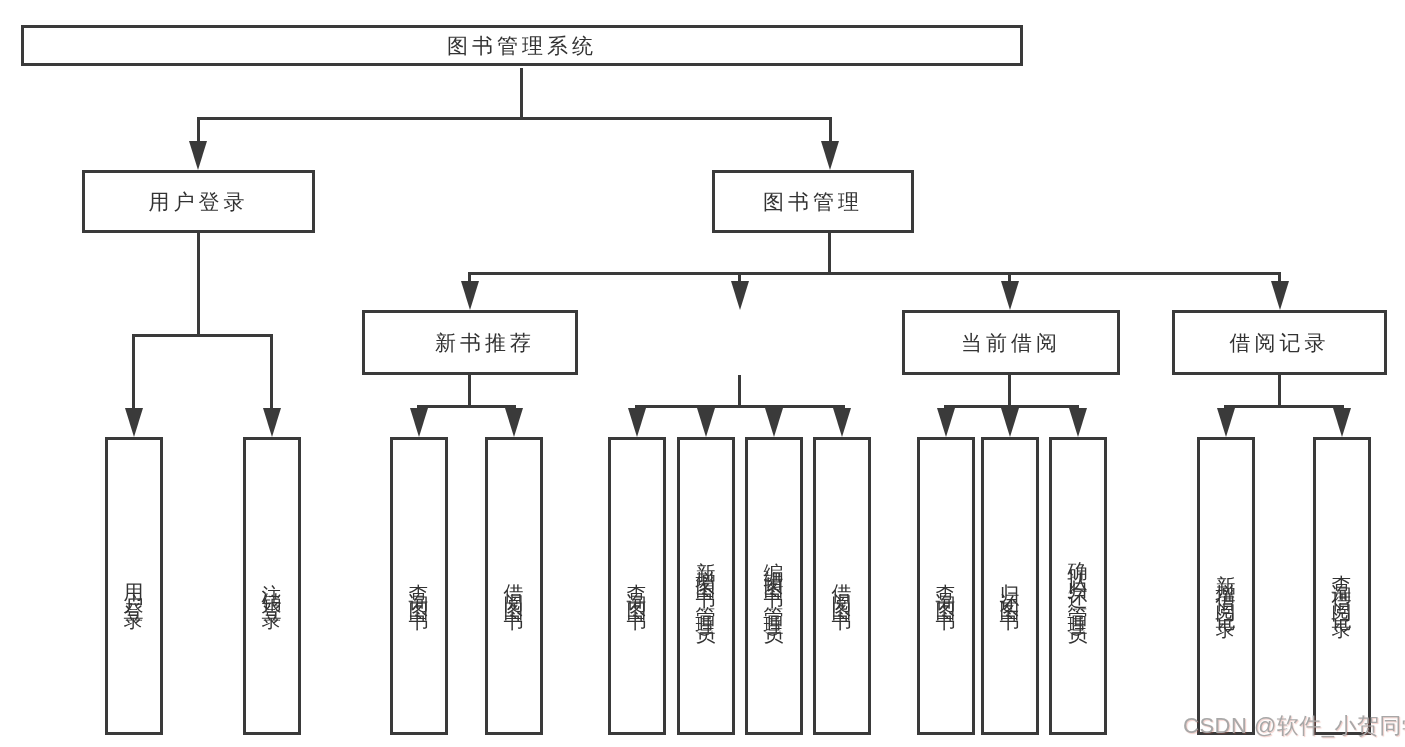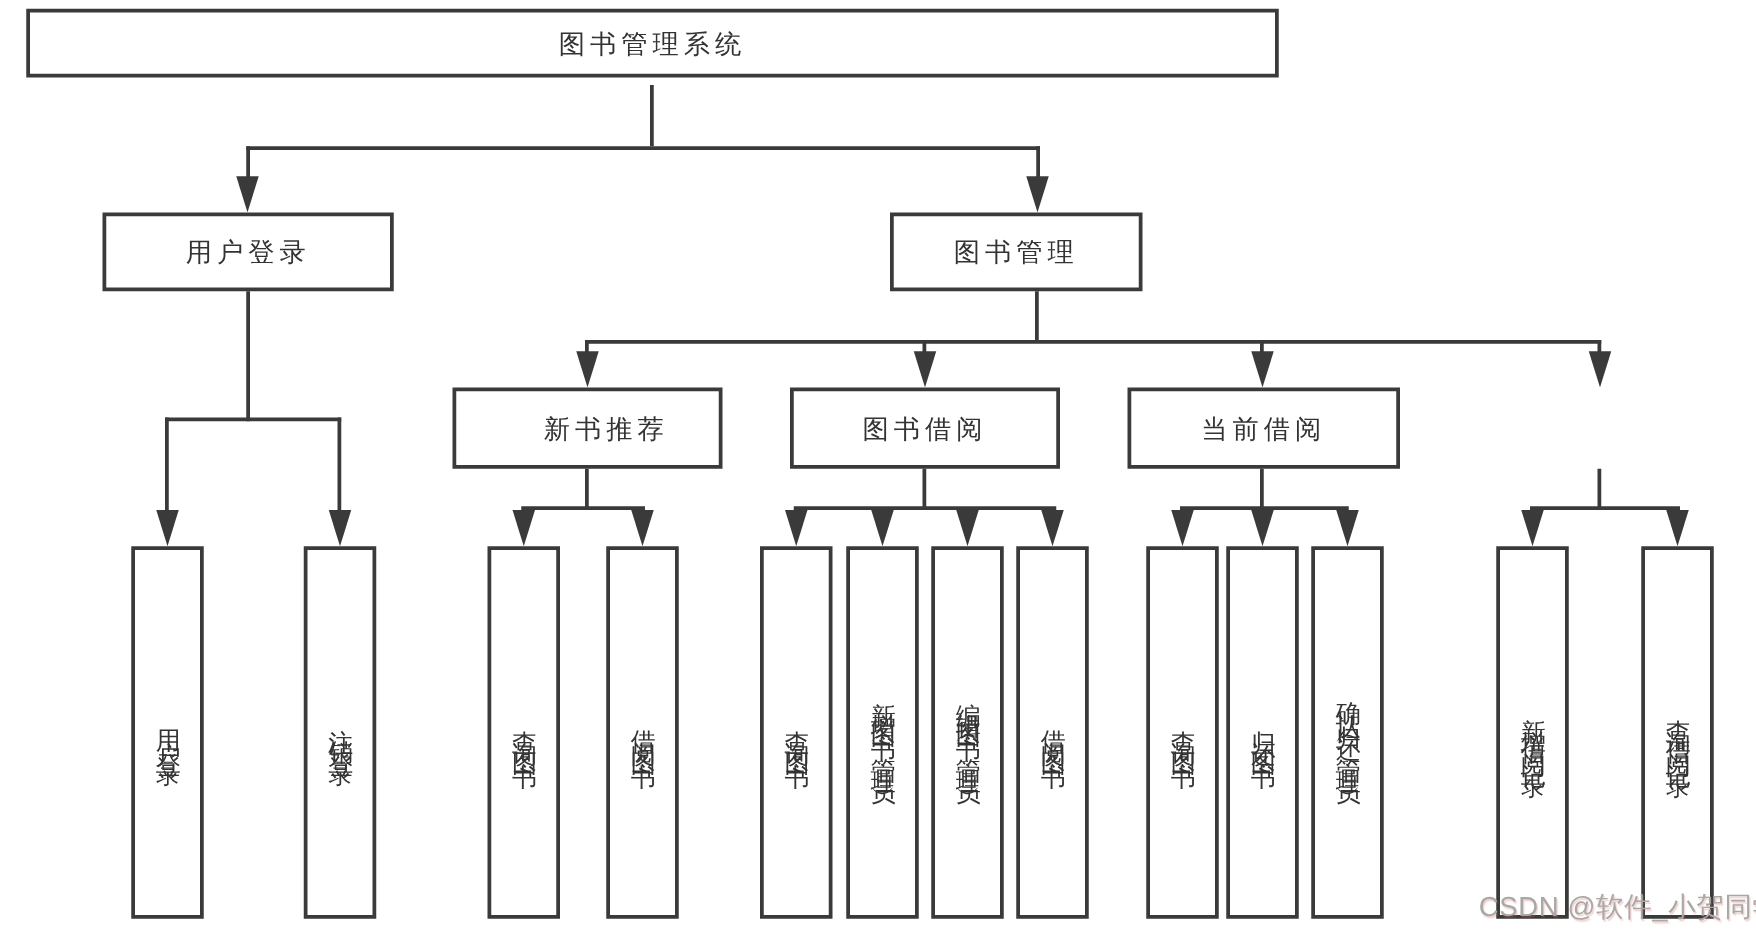--- a/index.html
+++ b/index.html
@@ -55,21 +55,21 @@
     white-space:nowrap;
     z-index:5;
     text-shadow:1px 1px 1px rgba(216,96,78,0.30);
   }
 </style>
 </head>
 <body>
 
 <div class="stage">
 
-  <div class="node h" style="left:21px;top:7px;width:1002px;height:55px;">图书管理系统</div>
+  <div class="node h" style="left:21px;top:25px;width:1002px;height:41px;">图书管理系统</div>
 
   <div class="vline" style="left:520px;top:68px;height:49px;"></div>
   <div class="hline" style="left:197px;top:117px;width:635px;"></div>
   <div class="vline" style="left:197px;top:117px;height:27px;"></div>
   <div class="vline" style="left:829px;top:117px;height:27px;"></div>
   <div class="arrow" style="left:189px;top:141px;"></div>
   <div class="arrow" style="left:821px;top:141px;"></div>
 
   <div class="node h" style="left:82px;top:170px;width:233px;height:63px;">用户登录</div>
   <div class="node h" style="left:712px;top:170px;width:202px;height:63px;">图书管理</div>
@@ -86,22 +86,22 @@
   <div class="vline" style="left:468px;top:272px;height:13px;"></div>
   <div class="vline" style="left:738px;top:272px;height:13px;"></div>
   <div class="vline" style="left:1008px;top:272px;height:13px;"></div>
   <div class="vline" style="left:1278px;top:272px;height:13px;"></div>
   <div class="arrow" style="left:461px;top:281px;"></div>
   <div class="arrow" style="left:731px;top:281px;"></div>
   <div class="arrow" style="left:1001px;top:281px;"></div>
   <div class="arrow" style="left:1271px;top:281px;"></div>
 
   <div class="node h" style="left:362px;top:310px;width:216px;height:65px;padding-left:30px;">新书推荐</div>
-  <div class="node h" style="left:632px;top:310px;width:216px;height:65px;">图书借阅</div>
   <div class="node h" style="left:902px;top:310px;width:218px;height:65px;">当前借阅</div>
+  <div class="node h" style="left:1172px;top:310px;width:215px;height:65px;">借阅记录</div>
 
   <div class="vline" style="left:468px;top:375px;height:33px;"></div>
   <div class="hline" style="left:417px;top:405px;width:99px;"></div>
   <div class="arrow" style="left:410px;top:408px;"></div>
   <div class="arrow" style="left:505px;top:408px;"></div>
 
   <div class="vline" style="left:738px;top:375px;height:33px;"></div>
   <div class="hline" style="left:635px;top:405px;width:210px;"></div>
   <div class="arrow" style="left:628px;top:408px;"></div>
   <div class="arrow" style="left:697px;top:408px;"></div>

